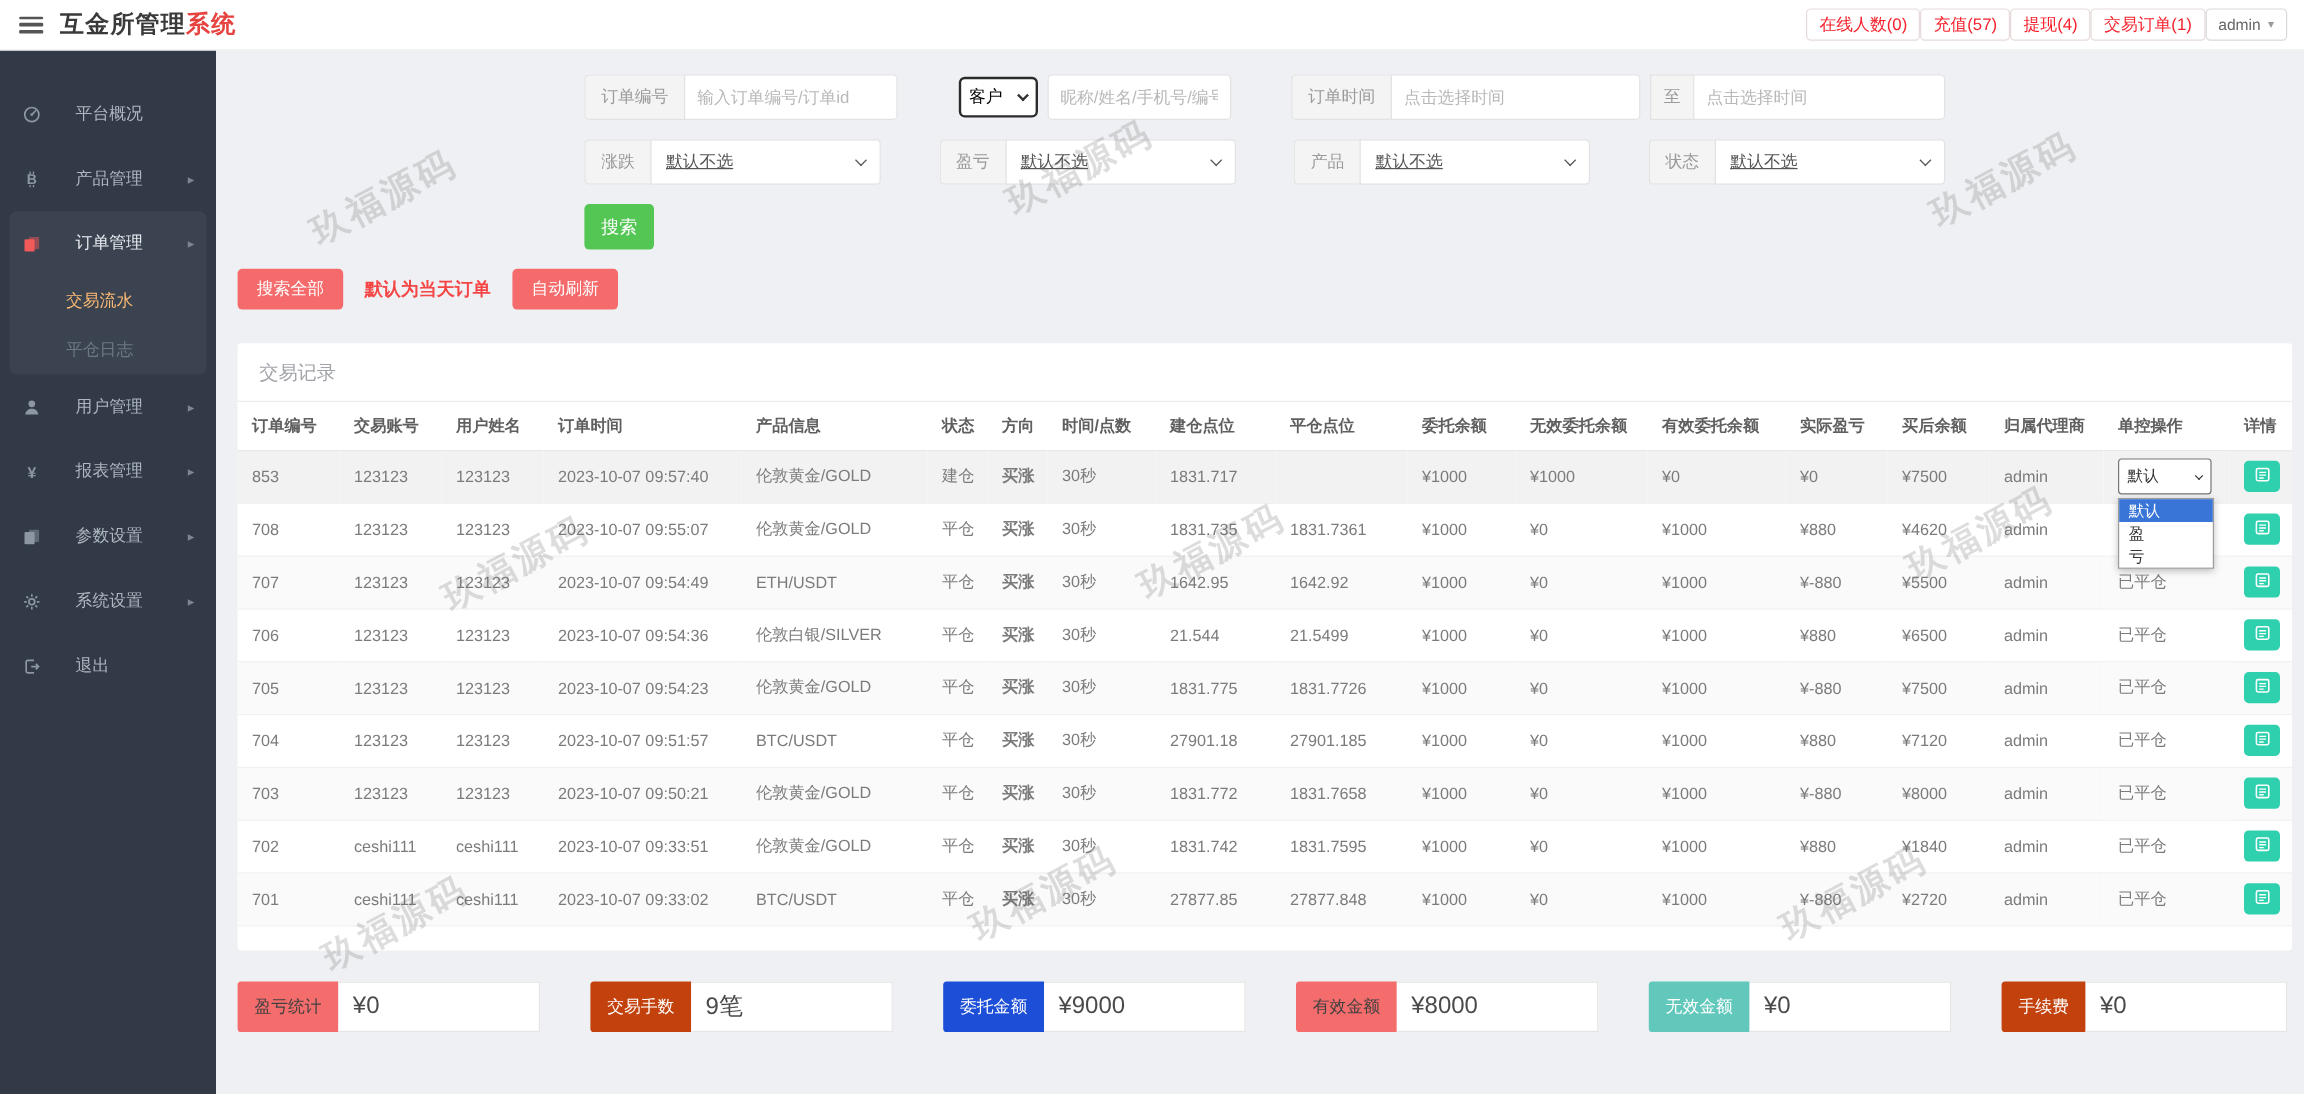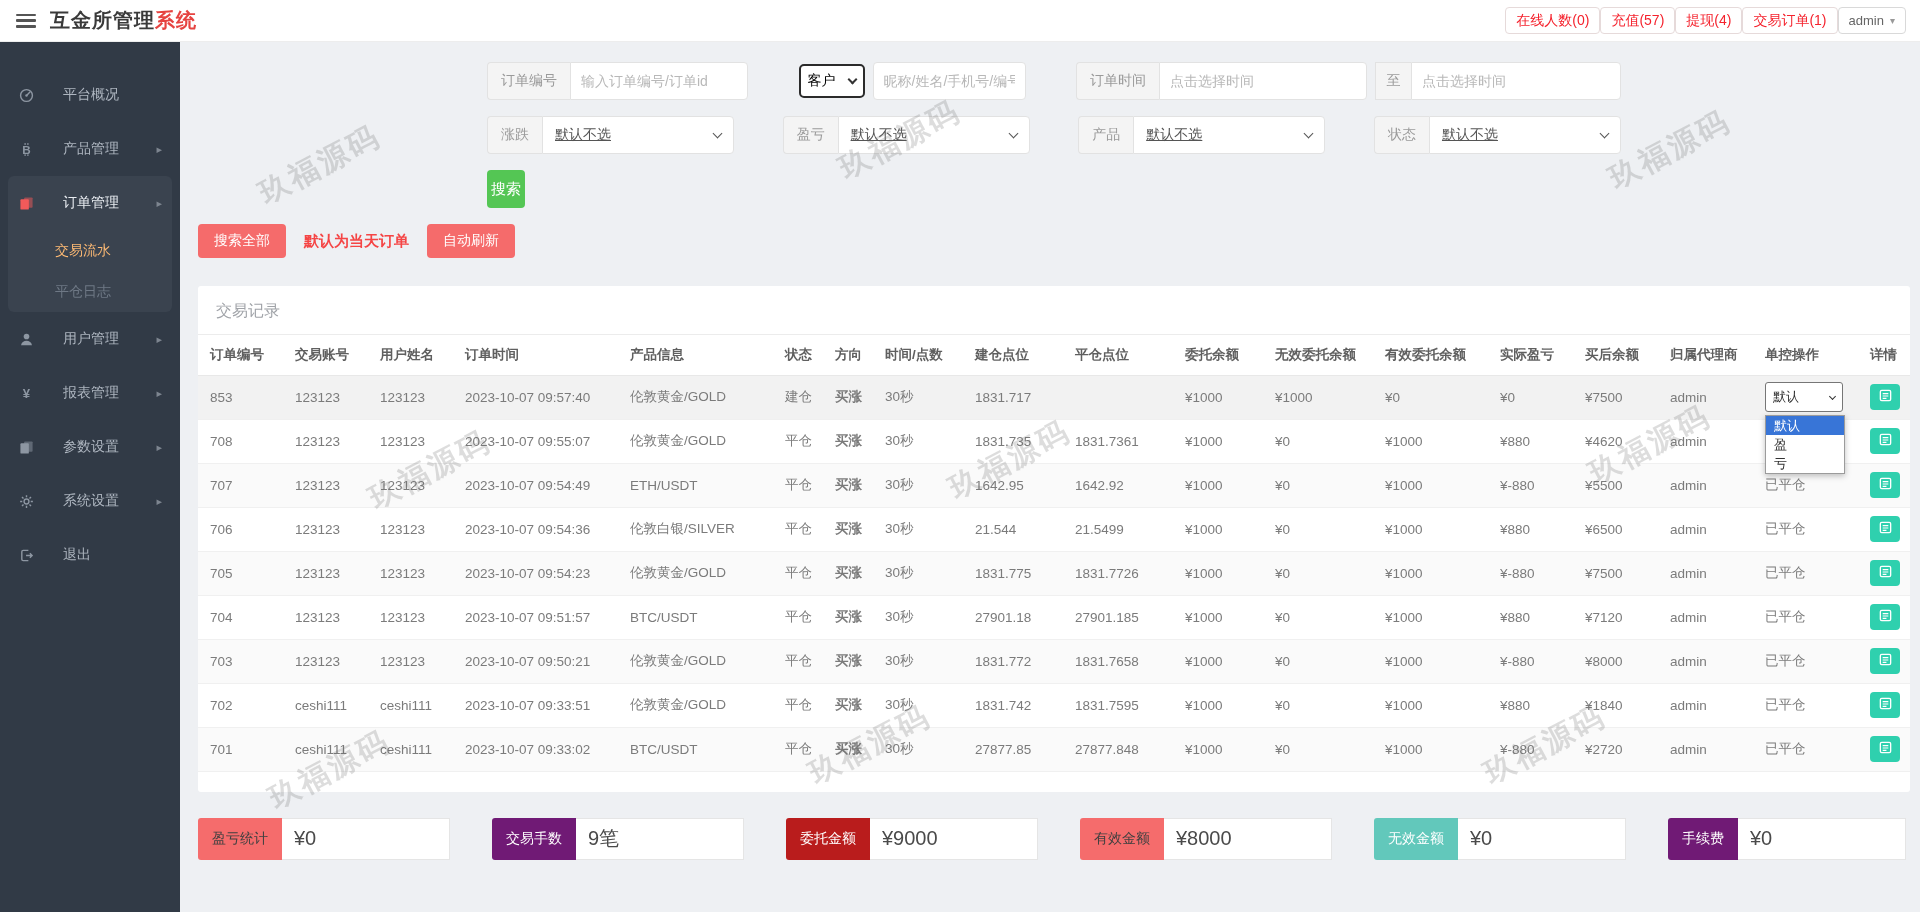--- a/index.html
+++ b/index.html
@@ -38,21 +38,21 @@
   .f-row + .f-row { margin-top:16px; }
   .fgroup { display:flex; align-items:center; }
   .chip { height:38px; background:#f4f4f4; border:1px solid #e2e2e2; color:#9a9a9a; font-size:14px; display:flex; align-items:center; padding:0 13px; border-radius:4px 0 0 4px; border-right:none; white-space:nowrap; }
   .f-input { height:38px; border:1px solid #e2e2e2; border-radius:0 4px 4px 0; background:#fff; padding:0 10px; font-size:14px; color:#333; font-family:inherit; outline:none; }
   .f-input::placeholder { color:#b8b8b8; }
   .cust-select { height:34px; width:66px; border:2px solid #2b2b2b; border-radius:5px; background:#fff; display:flex; align-items:center; justify-content:space-between; padding:0 7px; font-size:14px; color:#000; cursor:pointer; margin-right:8px; }
   .chev { width:7px; height:7px; border-right:2px solid #333; border-bottom:2px solid #333; transform:rotate(45deg); margin-top:-4px; }
   .sep-chip { height:38px; width:36px; background:#f4f4f4; border:1px solid #e2e2e2; color:#9a9a9a; font-size:14px; display:flex; align-items:center; justify-content:center; margin-left:8px; border-right:none; }
   .f-select { height:38px; width:192px; border:1px solid #e2e2e2; border-radius:0 4px 4px 0; background:#fff; display:flex; align-items:center; justify-content:space-between; padding:0 12px; font-size:14px; color:#555; cursor:pointer;text-decoration:underline; }
   .f-select .chev { border-color:#555; border-width:1.5px; width:7px; height:7px; }
-  .btn-green { margin-top:16px; width:38px; height:38px; background:#54c654; color:#fff; border:none; border-radius:4px; font-size:15px; font-family:inherit; cursor:pointer; align-self:flex-start; }
+  .btn-green { margin-top:16px; width:58px; height:38px; background:#54c654; color:#fff; border:none; border-radius:4px; font-size:15px; font-family:inherit; cursor:pointer; align-self:flex-start; }
 
   
   .actions { margin-top:16px; display:flex; align-items:center; gap:18px; }
   .btn-red { height:34px; padding:0 16px; background:#f56b6b; color:#fff; border:none; border-radius:4px; font-size:14px; font-family:inherit; cursor:pointer; }
   .txt-red { color:#f54545; font-size:15px; font-weight:700; }
 
   
   .panel { margin-top:28px; background:#fff; border-radius:3px; padding-bottom:20px; }
   .panel-title { padding:15px 18px 12px; color:#a0a3a8; font-size:16px; border-bottom:1px solid #ececec; }
   table.trade { width:100%; border-collapse:collapse; table-layout:fixed; }
@@ -70,22 +70,22 @@
   .dropdown-list { position:absolute; top:39px; left:12px; width:80px; background:#fff; border:1px solid #9b9b9b; box-shadow:0 2px 6px rgba(0,0,0,.25); z-index:40; }
   .dropdown-list .opt { height:19px; line-height:19px; padding:0 8px; font-size:13px; color:#333; cursor:pointer; }
   .dropdown-list .opt.sel { background:#3875d7; color:#fff; }
   .detail-btn { width:30px; height:26px; border:none; border-radius:4px; background:#2fd0ae; display:flex; align-items:center; justify-content:center; cursor:pointer; }
 
   
   .summary { margin-top:26px; display:flex; justify-content:space-between; padding-right:4px; }
   .sum-group { display:flex; }
   .sum-chip { height:42px; padding:0 14px; display:flex; align-items:center; color:#fff; font-size:14px; border-radius:3px 0 0 3px; white-space:nowrap; }
   .sum-chip.red { background:#f56c6c; color:#404040; }
-  .sum-chip.gray { background:#701a75;text-align:right; }
-  .sum-chip.blue { background:#b91c1c; }
+  .sum-chip.gray { background:#c2410c;text-align:right; }
+  .sum-chip.blue { background:#1d4ed8; }
   .sum-chip.teal { background:#62c8bb; }
   .sum-val { width:168px; height:42px; background:#fff; border:1px solid #e5e5e5; border-left:none; display:flex; align-items:center; padding-left:12px; font-size:20px; color:#4a4a4a; }
 
   
   .wm { position:absolute; z-index:35; font-size:30px; font-weight:700; color:rgba(100,100,100,.22); letter-spacing:3px; pointer-events:none; white-space:nowrap; transform:translate(-50%,-50%) rotate(-28deg); }
 </style>
 </head>
 <body>
 
 <div class="topbar">

